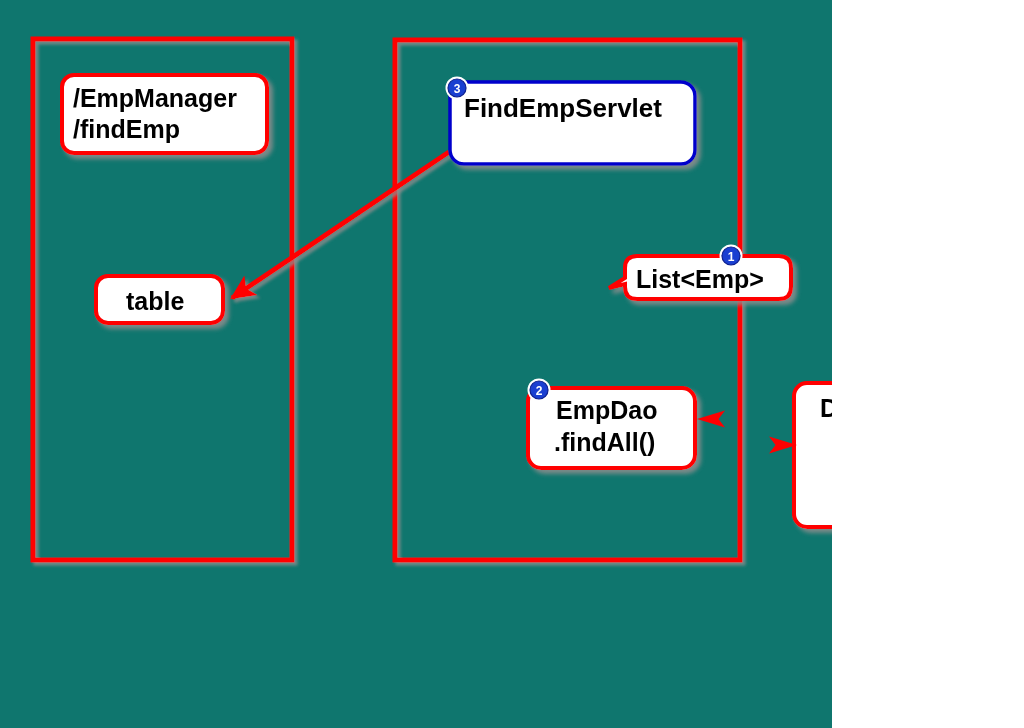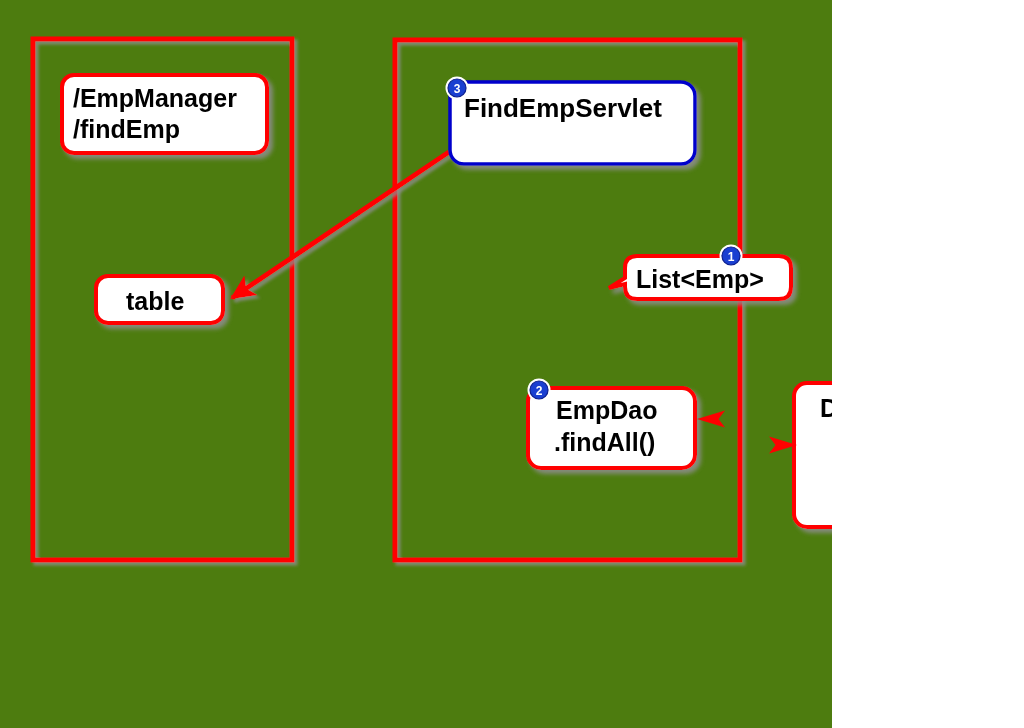--- a/index.html
+++ b/index.html
@@ -8,21 +8,21 @@
     padding: 0;
     background: #ffffff;
   }
   body {
     font-family: "Liberation Sans", sans-serif;
   }
   #canvas {
     position: relative;
     width: 832px;
     height: 728px;
-    background: #4d7c0f;
+    background: #0f766e;
     overflow: hidden;
   }
   #diagram-svg {
     position: absolute;
     left: 0;
     top: 0;
     width: 1024px;
     height: 728px;
   }
   .node-label {

